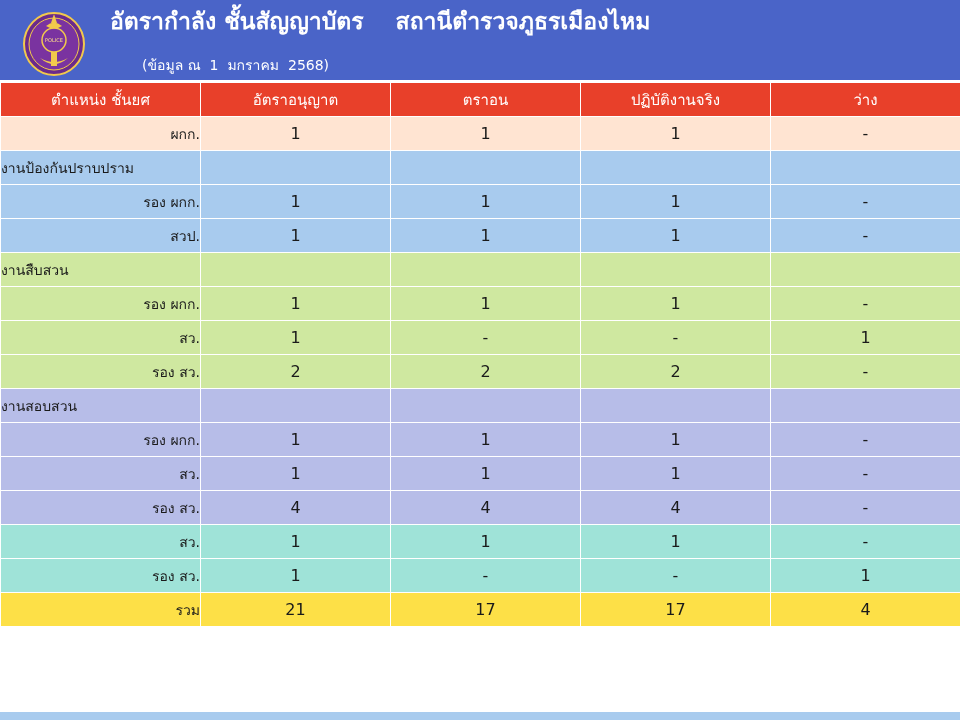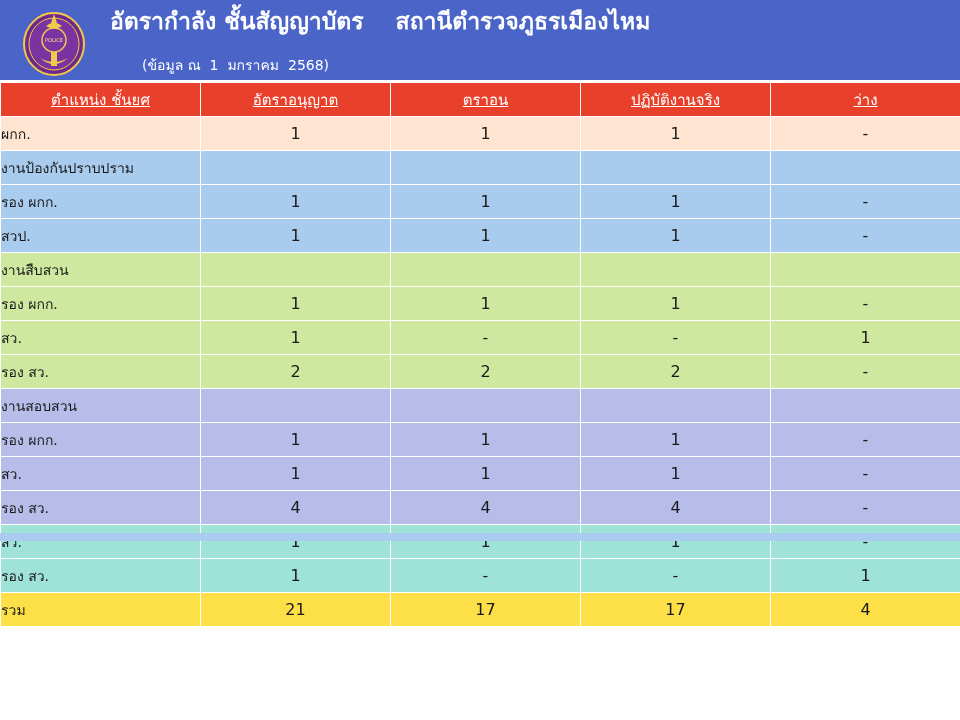--- a/index.html
+++ b/index.html
@@ -9,21 +9,21 @@
   }
   body {
     width: 960px;
     height: 720px;
     font-family: "DejaVu Sans", "Liberation Sans", sans-serif;
     overflow: hidden;
   }
   .page {
     position: relative;
     width: 960px;
-    height: 541px;
+    height: 720px;
     background: #ffffff;
   }
   
   .banner {
     position: relative;
     width: 960px;
     height: 82px;
     background: #4a64c8;
     border-bottom: 2px solid #ffffff;
     box-sizing: border-box;
@@ -77,24 +77,23 @@
   .c3 { width: 190px; }
   .c4 { width: 190px; }
 
   .hdr td {
     background: #e8402a;
     color: #ffffff;
     height: 34px;
     font-size: 15px;
     text-align: center;
     vertical-align: middle;
-    text-decoration: underline;
   }
   .rowlabel {
-    text-align: left;
+    text-align: right;
     vertical-align: middle;
     font-size: 14px;
     color: #1a1a1a;
     height: 34px;
   }
   .rowlabel.group {
     text-align: left;
   }
   .num {
     text-align: center;

